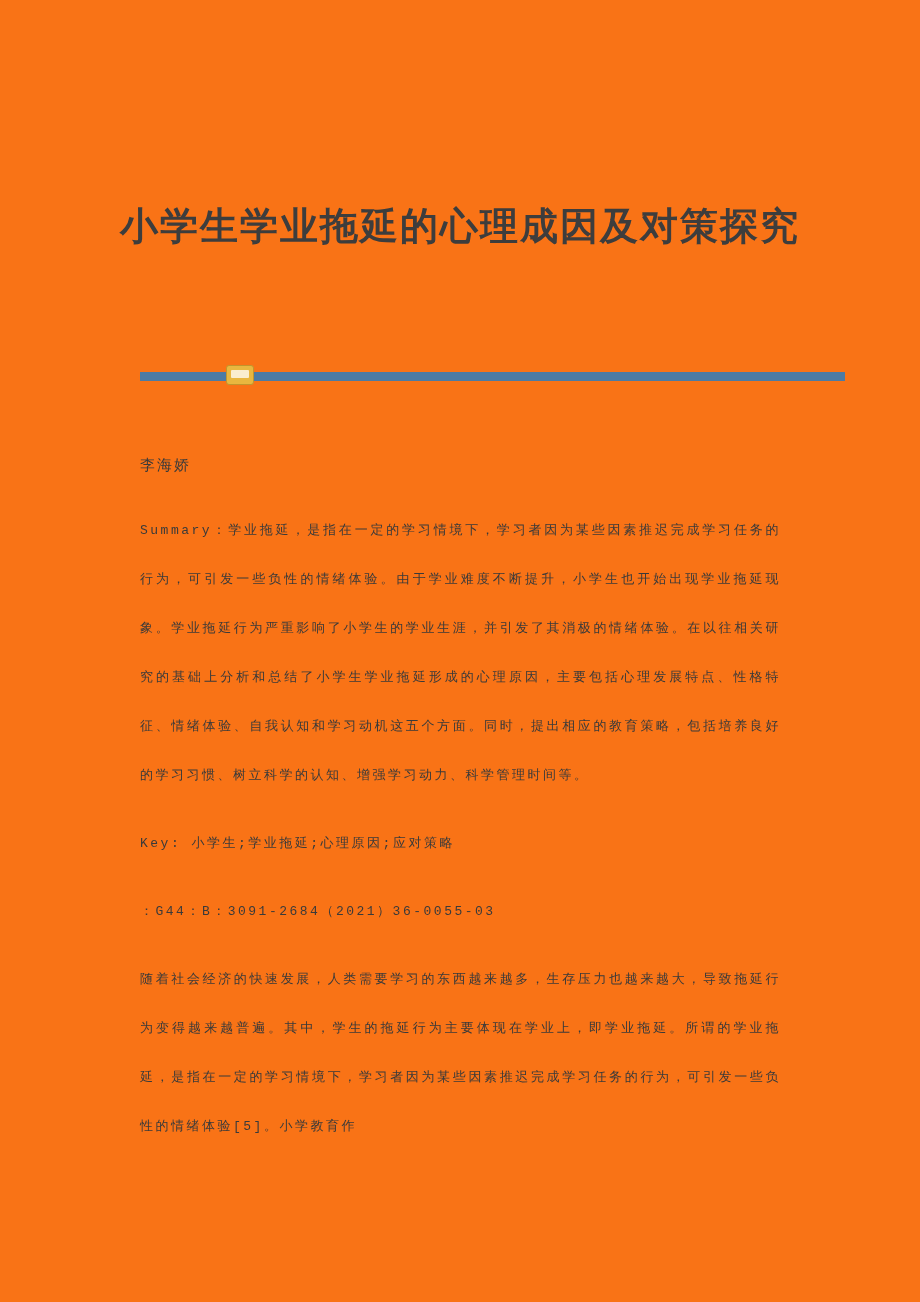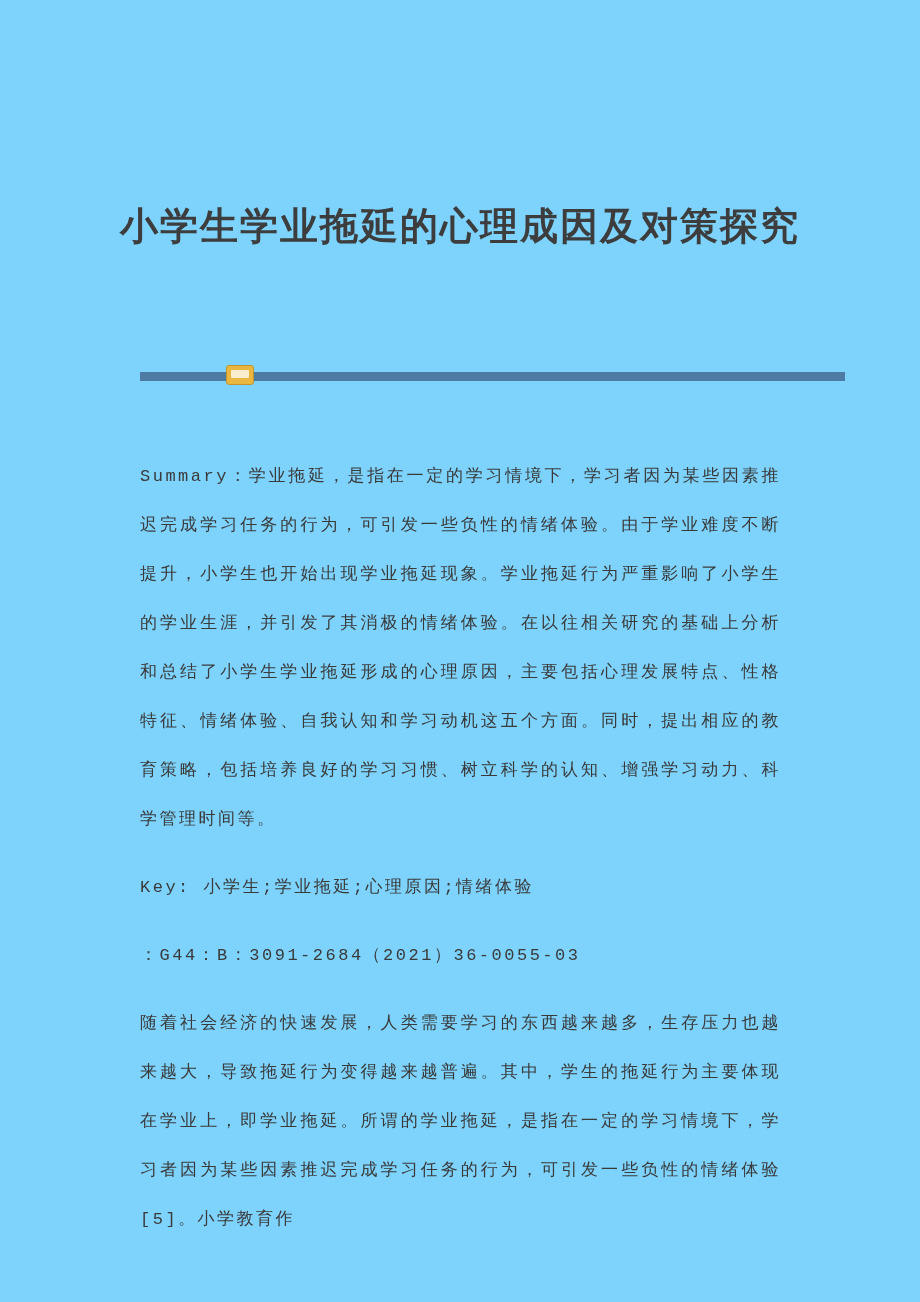--- a/index.html
+++ b/index.html
@@ -5,21 +5,21 @@
   html, body {
     margin: 0;
     padding: 0;
     background: #ffffff;
   }
   .page {
     position: relative;
     width: 920px;
     height: 1302px;
     margin: 0 auto;
-    background: #7dd3fc;
+    background: #f97316;
     overflow: hidden;
     font-family: "Liberation Mono", "DejaVu Sans Mono", monospace;
     color: #3a3a3a;
   }
   .title {
     position: absolute;
     top: 204px;
     left: 40px;
     right: 40px;
     margin: 0;
@@ -68,21 +68,21 @@
   }
   .author {
     margin: 0 0 24px 0;
     font-size: 15px;
     letter-spacing: 2px;
     color: #3a3a3a;
     line-height: 30px;
   }
   .para {
     margin: 0 0 19px 0;
-    font-size: 17px;
+    font-size: 13px;
     letter-spacing: 2.5px;
     line-height: 49px;
     color: #3a3a3a;
     text-align: justify;
     word-break: break-all;
   }
 </style>
 </head>
 <body>
 
@@ -91,24 +91,25 @@
   <h1 class="title">小学生学业拖延的心理成因及对策探究</h1>
 
   <div class="divider" style="background: rgb(77, 123, 163);">
     <span class="divider-icon" style="background: rgb(233, 183, 63);">
       <span class="icon-inner"></span>
     </span>
   </div>
 
   <div class="content">
 
+    <p class="author">李海娇</p>
 
     <p class="para">Summary：学业拖延，是指在一定的学习情境下，学习者因为某些因素推迟完成学习任务的行为，可引发一些负性的情绪体验。由于学业难度不断提升，小学生也开始出现学业拖延现象。学业拖延行为严重影响了小学生的学业生涯，并引发了其消极的情绪体验。在以往相关研究的基础上分析和总结了小学生学业拖延形成的心理原因，主要包括心理发展特点、性格特征、情绪体验、自我认知和学习动机这五个方面。同时，提出相应的教育策略，包括培养良好的学习习惯、树立科学的认知、增强学习动力、科学管理时间等。</p>
 
-    <p class="para">Key: 小学生;学业拖延;心理原因;情绪体验</p>
+    <p class="para">Key: 小学生;学业拖延;心理原因;应对策略</p>
 
     <p class="para">：G44：B：3091-2684（2021）36-0055-03</p>
 
     <p class="para">随着社会经济的快速发展，人类需要学习的东西越来越多，生存压力也越来越大，导致拖延行为变得越来越普遍。其中，学生的拖延行为主要体现在学业上，即学业拖延。所谓的学业拖延，是指在一定的学习情境下，学习者因为某些因素推迟完成学习任务的行为，可引发一些负性的情绪体验[5]。小学教育作</p>
 
   </div>
 
 </div>
 
 </body></html>

